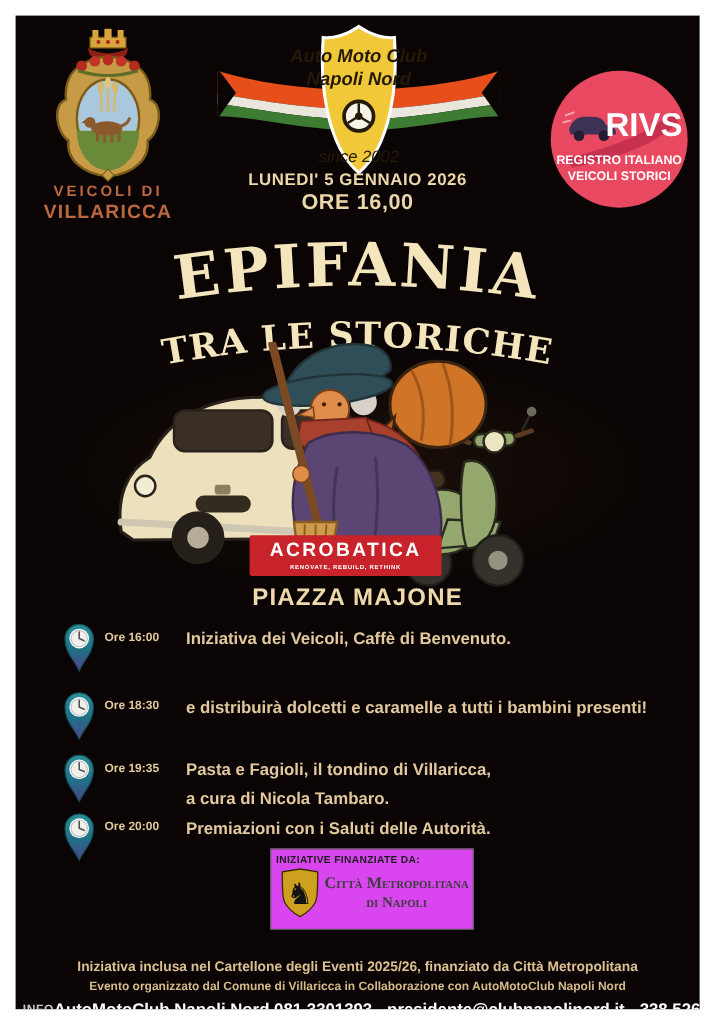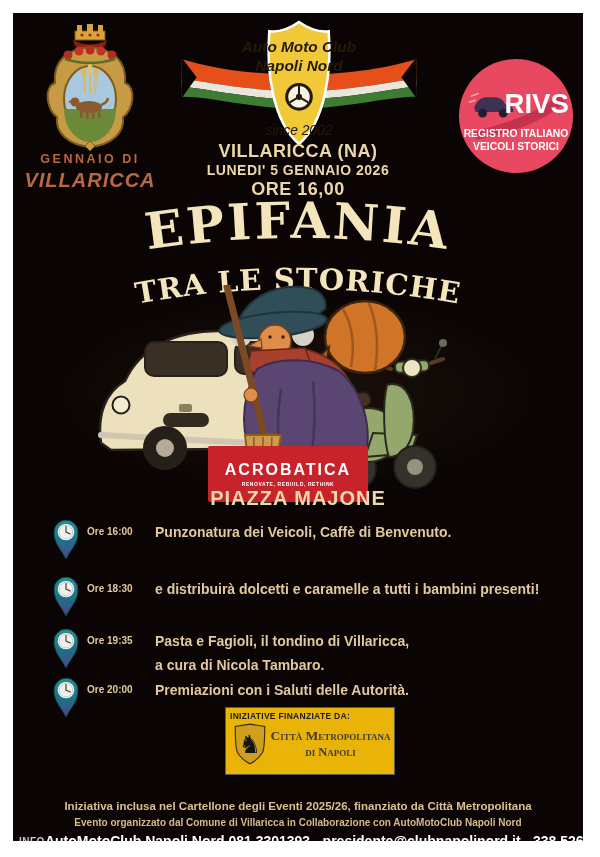--- a/index.html
+++ b/index.html
@@ -9,43 +9,43 @@
   }
   .poster{
     position:absolute;left:13px;top:13px;width:570px;height:828px;
     background:#0a0504;overflow:hidden;
   }
   .abs{position:absolute;}
   .ctr{width:100%;text-align:center;}
   
   .comune-label{left:6px;top:139px;width:142px;text-align:center;color:#bb6740;font-weight:bold;line-height:1.25;}
   .comune-l1{font-size:12.5px;letter-spacing:2.5px;}
-  .comune-l2{font-size:20px;letter-spacing:1px;font-style:italic;}
+  .comune-l2{font-size:16px;letter-spacing:1px;}
   
   .event-info{top:128px;color:#ecd7aa;font-weight:bold;line-height:1.18;}
   .ev-loc{font-size:18px;letter-spacing:.5px;}
   .ev-date{font-size:14px;letter-spacing:.5px;}
   .ev-time{font-size:18px;letter-spacing:.5px;}
   .title-svg{left:0;top:172px;pointer-events:none;}
   .title-svg text{font-family:"DejaVu Serif","Liberation Serif",serif;font-weight:bold;fill:#f4e5bc;}
   .glow{left:35px;top:280px;width:500px;height:200px;
     background:radial-gradient(ellipse at center,#1c110a 0%,rgba(28,17,10,0) 70%);}
   
-  .acrobatica{left:195px;top:433px;width:160px;height:56px;background:#c8232b;border-radius:2px;
+  .acrobatica{left:195px;top:433px;width:160px;height:34px;background:#c8232b;border-radius:2px;
     display:flex;flex-direction:column;align-items:center;justify-content:center;color:#fff;}
   .acro-name{font-size:16px;font-weight:bold;letter-spacing:2px;}
   .acro-tag{font-size:5px;letter-spacing:.6px;margin-top:2px;font-weight:bold;}
   .piazza{top:474px;color:#eed9ab;font-weight:bold;font-size:20px;letter-spacing:1px;}
   
   .sched-item{left:38px;width:524px;display:flex;align-items:flex-start;}
   .pin{flex:0 0 30px;margin-right:6px;}
   .s-time{flex:0 0 68px;color:#e2c89c;font-weight:bold;font-size:10px;line-height:24px;margin-top:2px;}
   .s-desc{color:#e2c89c;font-weight:bold;font-size:14px;line-height:24px;margin-top:2px;white-space:nowrap;}
   
-  .sponsor{left:212px;top:694px;width:168px;height:66px;background:#eab308;border:1px solid #5a5a5a;}
+  .sponsor{left:212px;top:694px;width:168px;height:66px;background:#d946ef;border:1px solid #5a5a5a;}
   .sp-head{font-size:8.5px;font-weight:bold;color:#1c1c1c;letter-spacing:.3px;padding:3px 0 1px 4px;}
   .sp-row{display:flex;align-items:center;}
   .sp-shield{margin-left:7px;flex:0 0 34px;}
   .sp-names{flex:1;text-align:center;font-family:"Liberation Serif",serif;color:#3d3d3d;
     font-variant:small-caps;font-weight:bold;line-height:1.25;}
   .sp-n1{font-size:13.5px;}
   .sp-n2{font-size:12.5px;}
   
   .foot1{top:787px;color:#dcc091;font-weight:bold;font-size:11.5px;}
   .foot2{top:804px;color:#d6ba8a;font-weight:bold;font-size:10px;}
@@ -107,21 +107,21 @@
       <path d="M30,77 l-3,2 3,1 Z"></path>
       <rect x="39" y="87" width="2.5" height="8"></rect>
         <rect x="45" y="88" width="2.5" height="8"></rect>
       <rect x="51" y="88" width="2.5" height="8"></rect>
         <rect x="57" y="87" width="2.5" height="8"></rect>
       <path d="M60,82 q6,-2 7,-7" stroke="#8a5a2c" stroke-width="2.5" fill="none"></path>
     </g>
     <path d="M49,118 l5,5 -5,5 -5,-5 Z" fill="#c79a45" stroke="#7c5c1a"></path>
   </svg>
   <div class="abs comune-label">
-    <div class="comune-l1">GENNAIO DI</div>
+    <div class="comune-l1">VEICOLI DI</div>
     <div class="comune-l2">VILLARICCA</div>
   </div>
 
   <svg class="abs" style="left:168px;top:6px" width="236" height="128" viewBox="0 0 460 250">
     <g>
       <g>
         <path d="M0,78 C60,96 120,106 230,110 L230,142 C120,138 60,124 0,116 Z" fill="#e64e1a"></path>
         <path d="M0,116 C60,124 120,138 230,142 L230,158 C120,154 60,138 0,132 Z" fill="#eae6dc"></path>
         <path d="M0,132 C60,138 120,154 230,158 L230,176 C120,172 60,152 0,152 Z" fill="#3e7c33"></path>
         <polygon points="0,74 30,114 0,156" fill="#0a0504"></polygon>
@@ -154,21 +154,20 @@
       <circle cx="26" cy="57" r="4.5" fill="#241c30"></circle>
         <circle cx="47" cy="57" r="4.5" fill="#241c30"></circle>
       <path d="M14,40 l8,-3 M12,46 l7,-2" stroke="#f4a9b8" stroke-width="1.5"></path>
     </g>
     <text x="81" y="57" text-anchor="middle" font-size="28" font-weight="bold" fill="#ffffff">RIVS</text>
     <text x="60" y="81" text-anchor="middle" font-size="10.5" font-weight="bold" fill="#ffffff">REGISTRO ITALIANO</text>
     <text x="60" y="95" text-anchor="middle" font-size="10.5" font-weight="bold" fill="#ffffff">VEICOLI STORICI</text>
   </svg>
 
   <div class="abs ctr event-info">
-    <div class="ev-loc">VILLARICCA (NA)</div>
     <div class="ev-date">LUNEDI' 5 GENNAIO 2026</div>
     <div class="ev-time">ORE 16,00</div>
   </div>
 
   <svg class="abs title-svg" width="570" height="150" viewBox="0 0 570 150">
     <defs>
       <path id="tp1" d="M 63,78 Q 285,28 507,78" fill="none"></path>
       <path id="tp2" d="M 98,124 Q 285,84 472,124" fill="none"></path>
     </defs>
     <text font-size="50" letter-spacing="3">
@@ -254,21 +253,21 @@
 
   <div class="abs sched-item" style="top:505px">
     <svg class="pin" width="30" height="42" viewBox="0 0 32 46">
       <path d="M16,45 C11,34 3,29 3,15.5 A13,13 0 0 1 29,15.5 C29,29 21,34 16,45 Z" fill="url(#pingrad)" stroke="#0e4a52" stroke-width="1"></path>
       <circle cx="16" cy="15.5" r="9" fill="#ffffff"></circle>
       <circle cx="16" cy="15.5" r="7.5" fill="#f2f0ea" stroke="#b8c4c8" stroke-width="1"></circle>
       <path d="M16,15.5 L16,9.5 M16,15.5 L20.5,17.5" stroke="#555555" stroke-width="1.5" stroke-linecap="round"></path>
     </svg>
     <div class="s-time">Ore 16:00</div>
     <div class="s-desc">
-      <div>Punzonatura dei Veicoli, Caffè di Benvenuto.</div>
+      <div>Iniziativa dei Veicoli, Caffè di Benvenuto.</div>
     </div>
   </div>
 
   <div class="abs sched-item" style="top:562px">
     <svg class="pin" width="30" height="42" viewBox="0 0 32 46">
       <path d="M16,45 C11,34 3,29 3,15.5 A13,13 0 0 1 29,15.5 C29,29 21,34 16,45 Z" fill="url(#pingrad)" stroke="#0e4a52" stroke-width="1"></path>
       <circle cx="16" cy="15.5" r="9" fill="#ffffff"></circle>
       <circle cx="16" cy="15.5" r="7.5" fill="#f2f0ea" stroke="#b8c4c8" stroke-width="1"></circle>
       <path d="M16,15.5 L16,9.5 M16,15.5 L20.5,17.5" stroke="#555555" stroke-width="1.5" stroke-linecap="round"></path>
     </svg>

